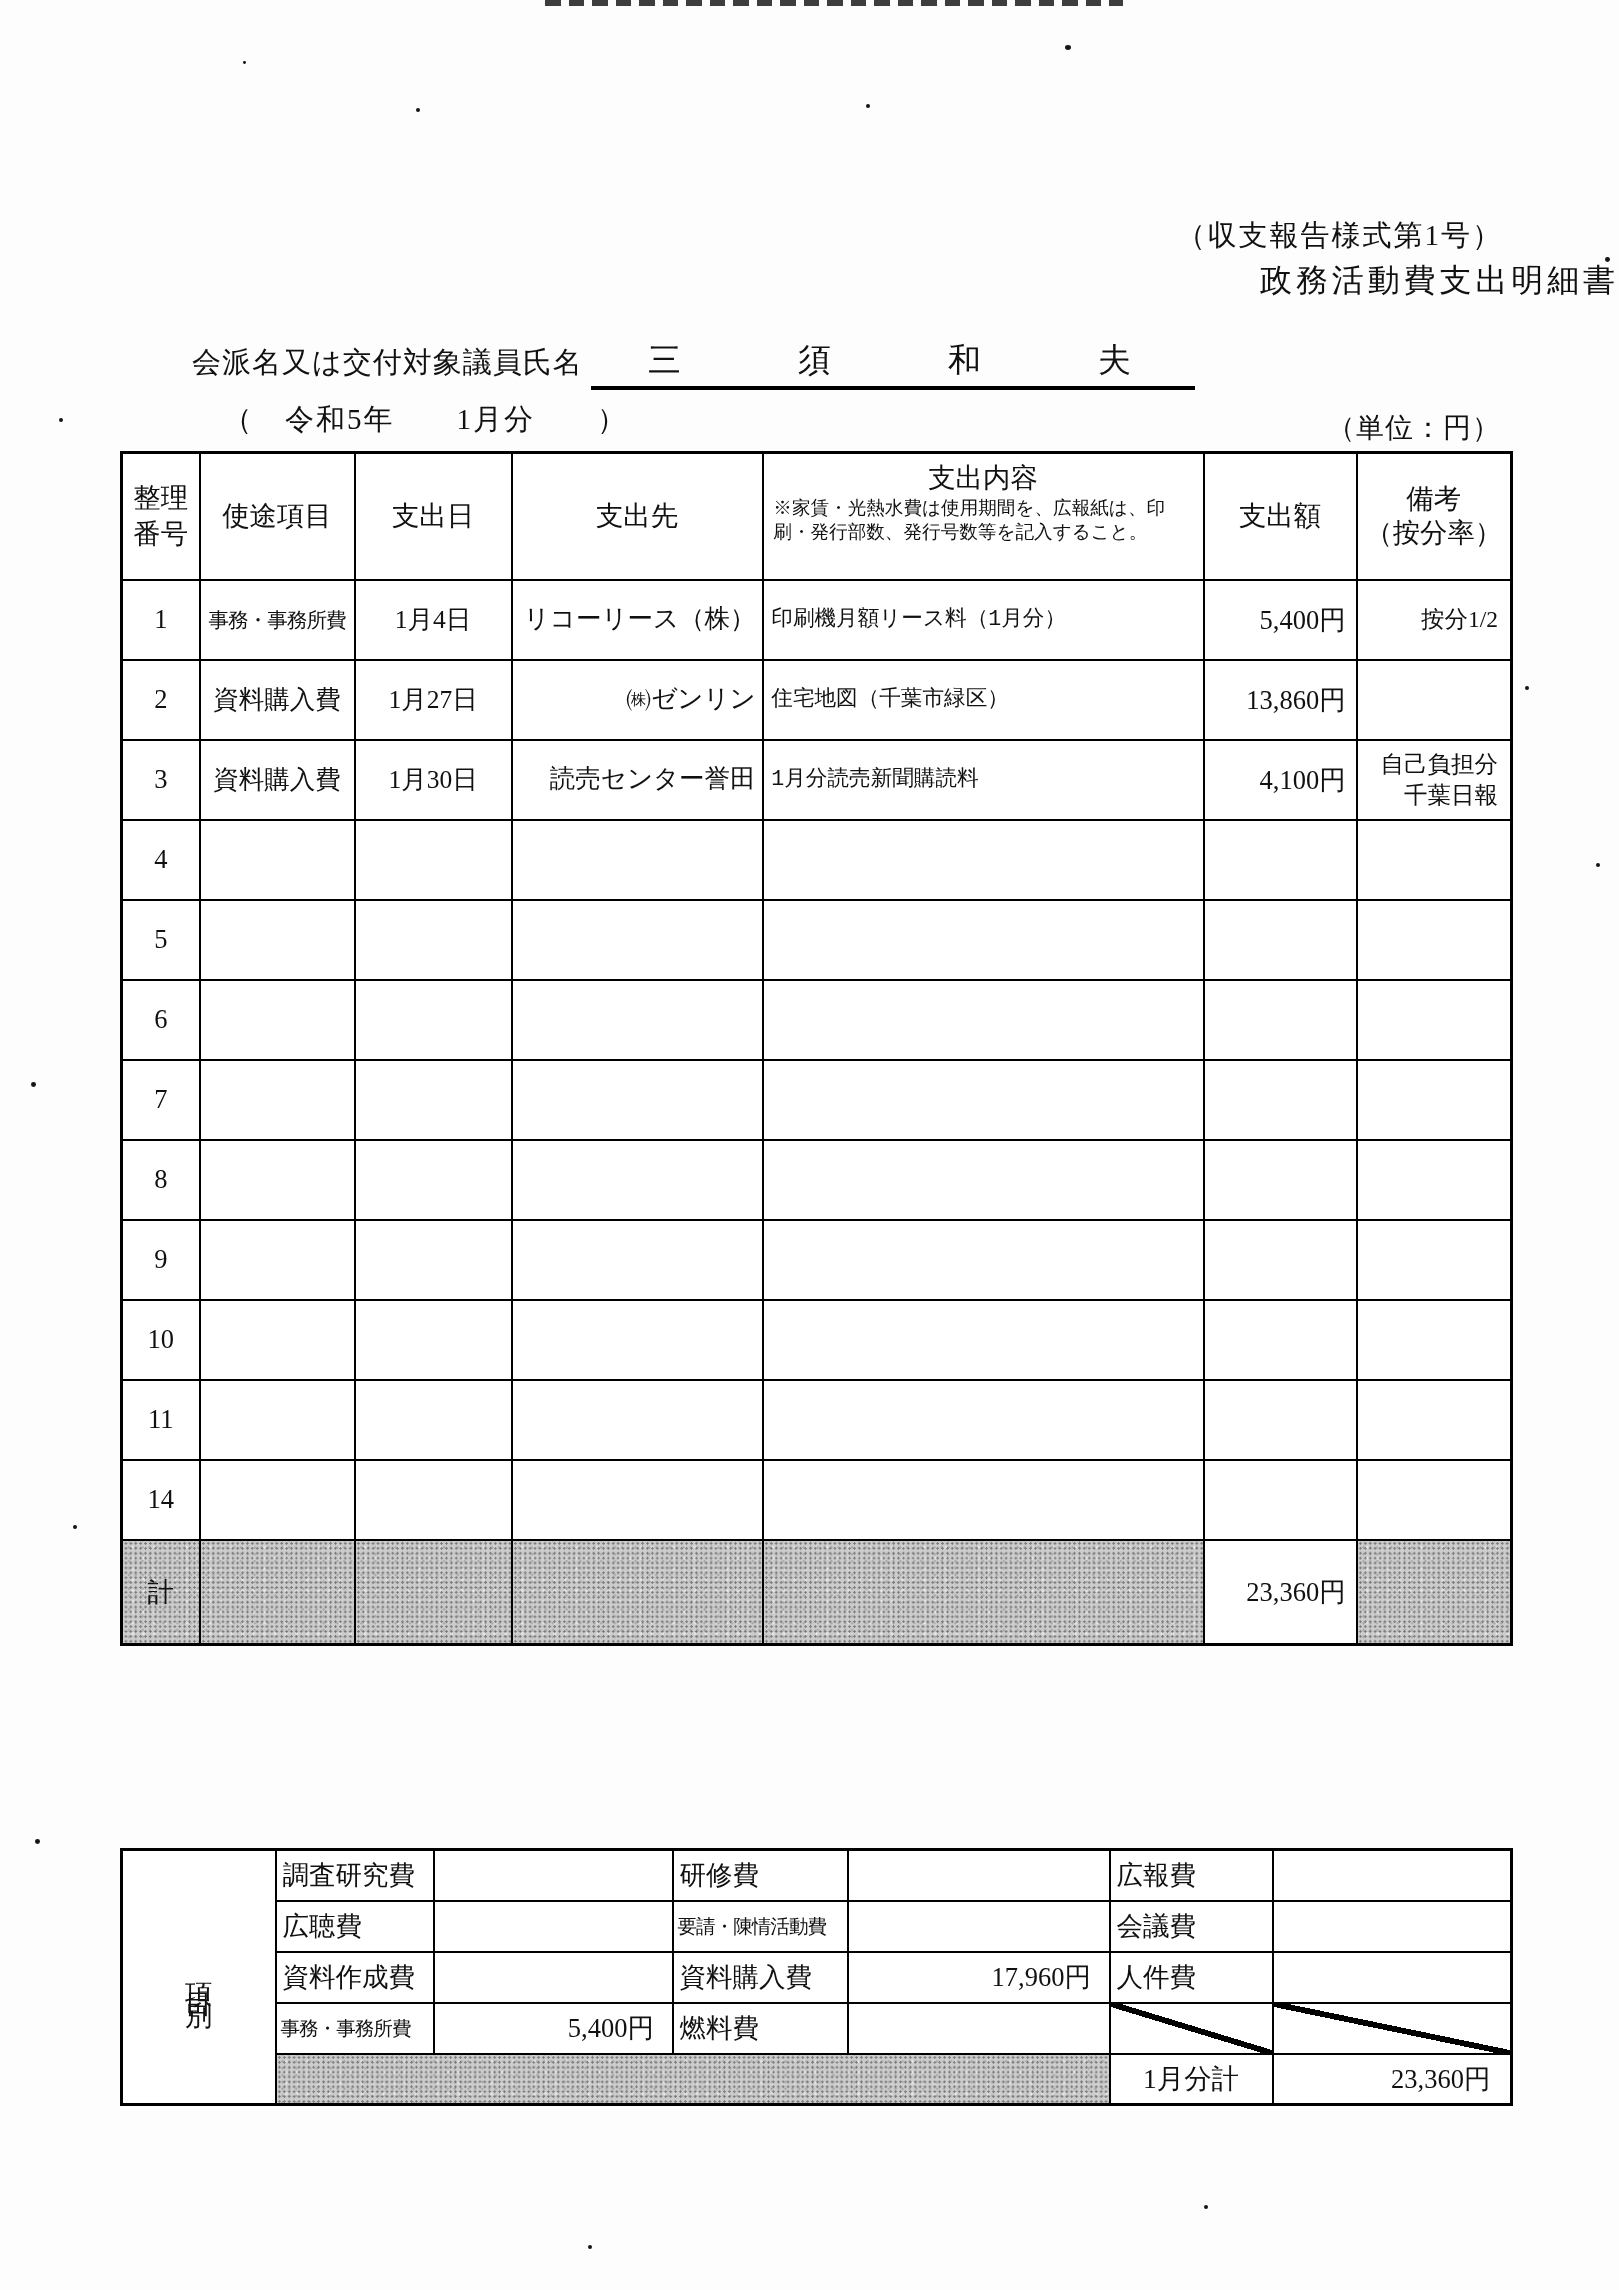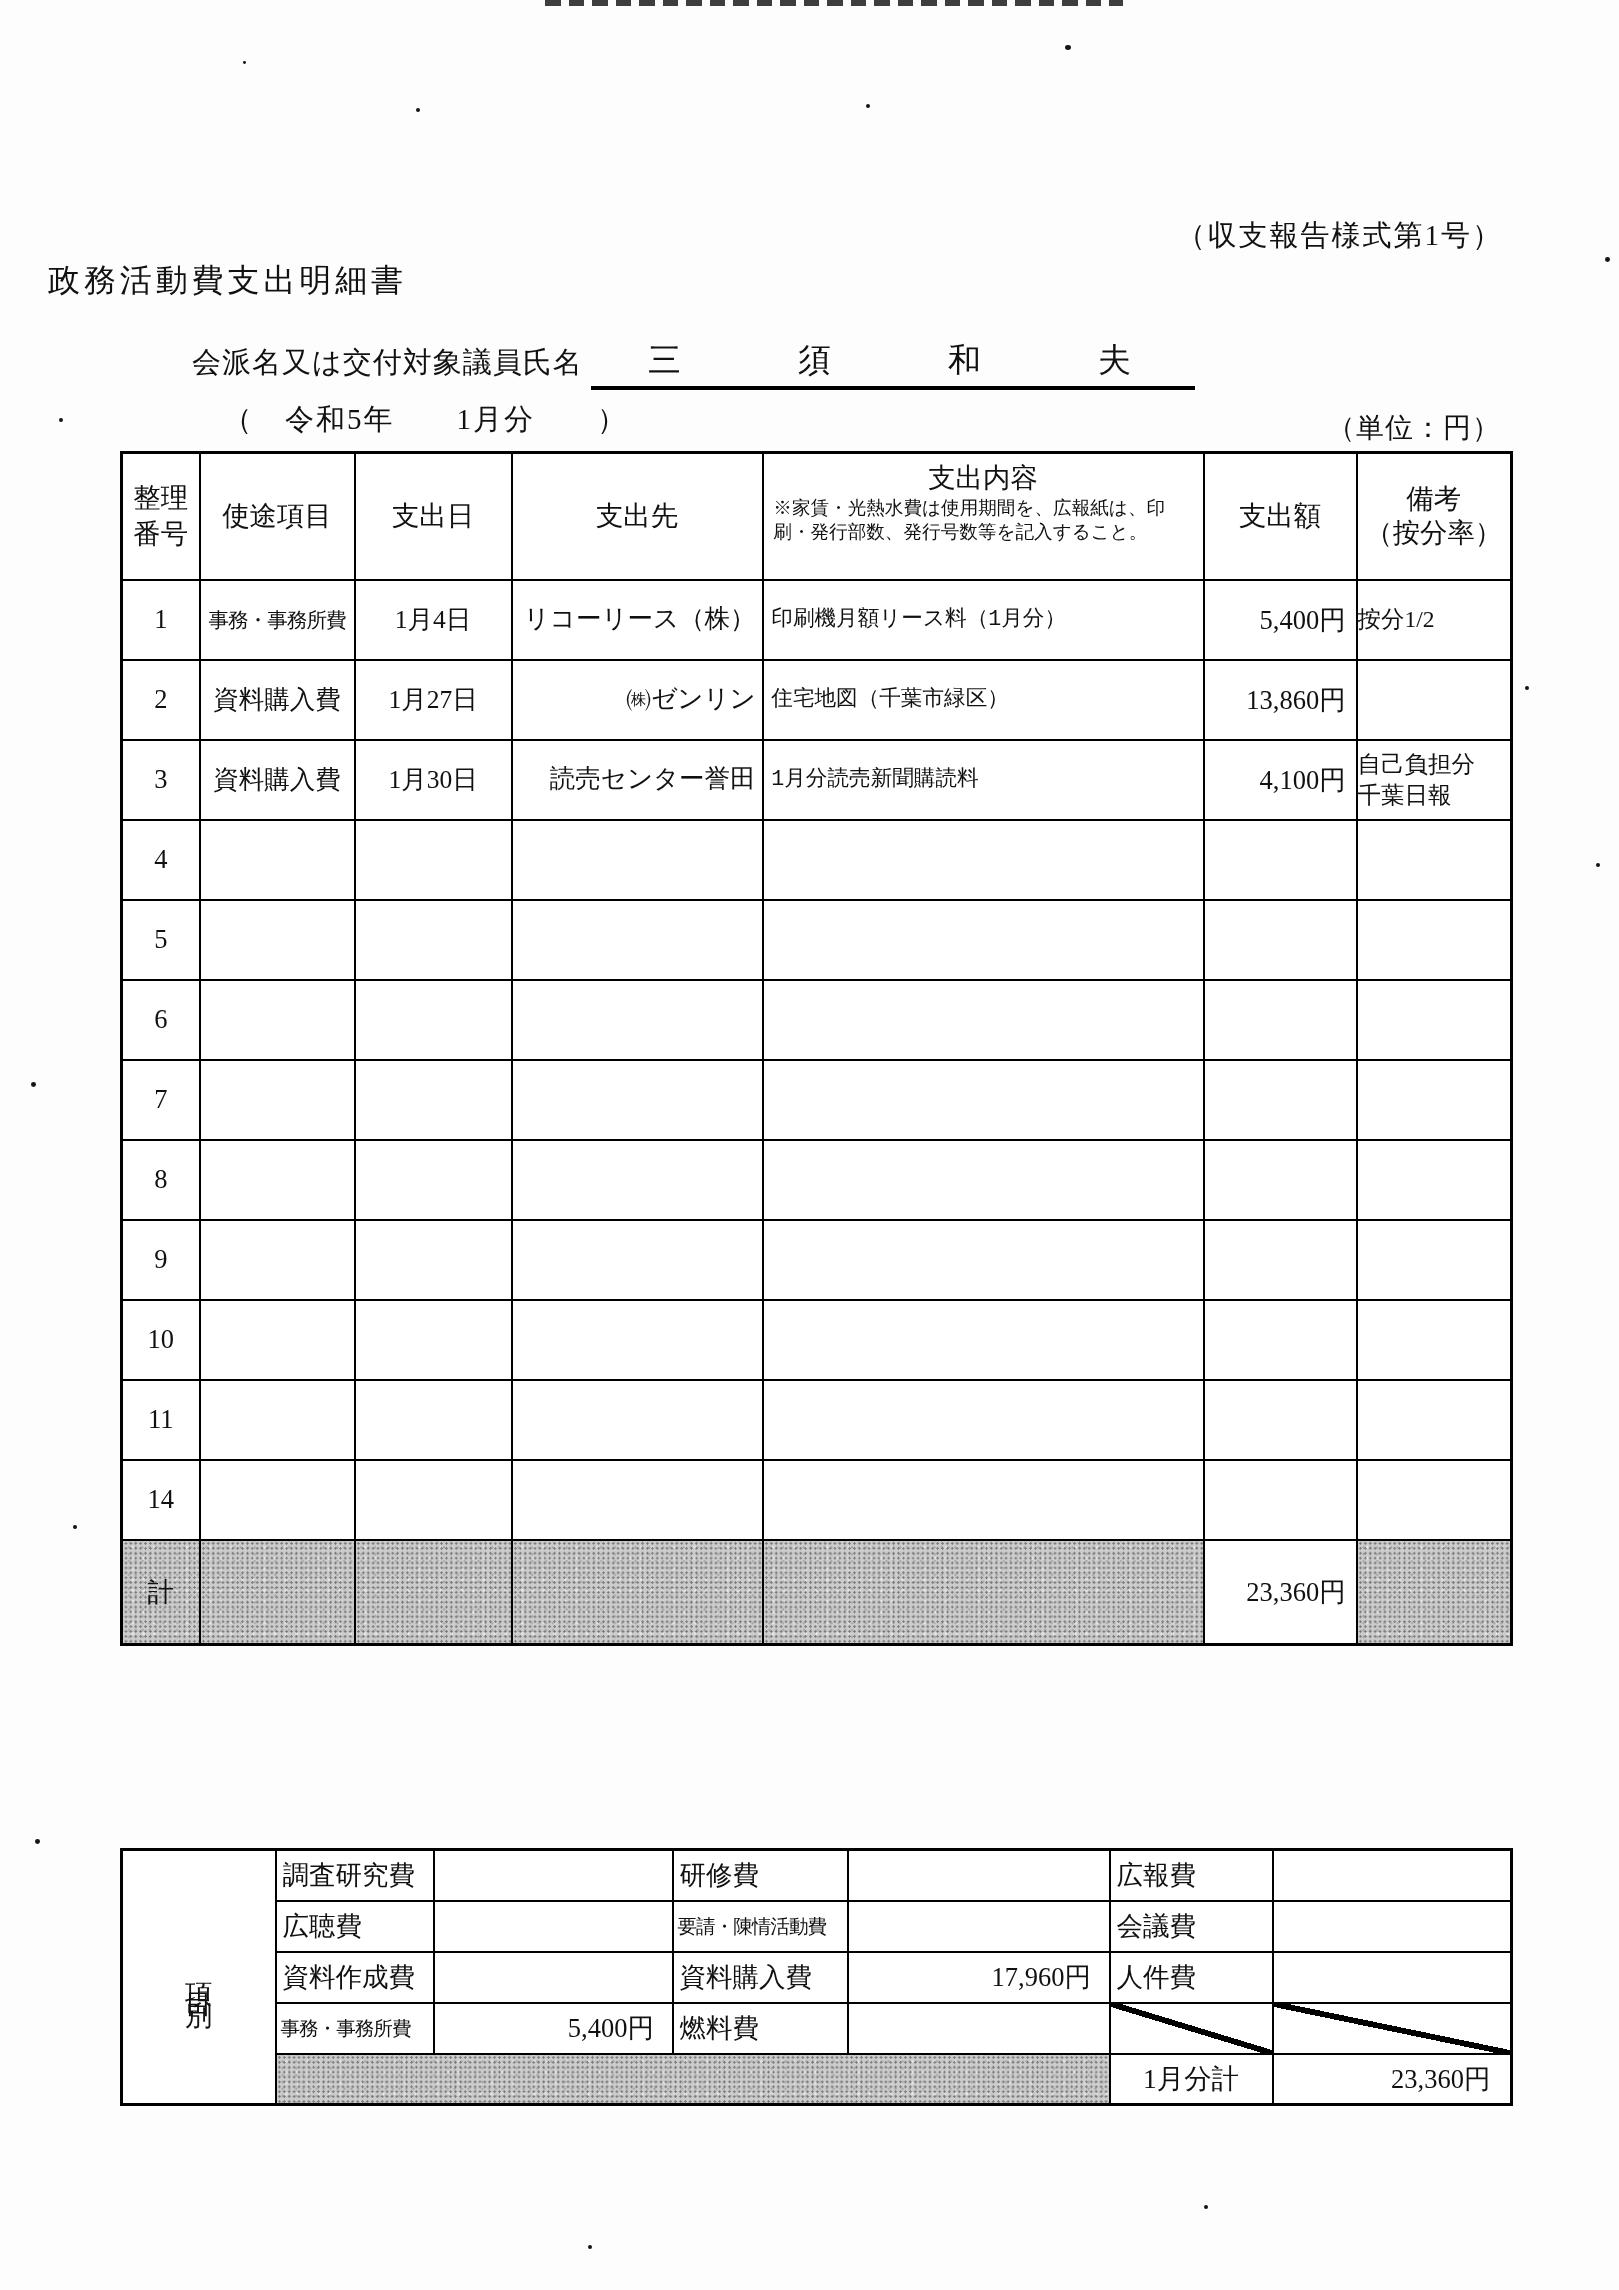--- a/index.html
+++ b/index.html
@@ -17,21 +17,21 @@
   
   .top-streak {
     left: 545px; top: 0; width: 578px; height: 5.9px;
     background: repeating-linear-gradient(90deg, #1c1c1c 0 15.7px, transparent 15.7px 23.5px);
     opacity: .85;
   }
   .speck { position: absolute; background: #151515; border-radius: 50%; }
 
   
   .form-number { top: 216px; right: 116px; font-size: 29px; letter-spacing: 2px; }
-  .doc-title  { top: 259px; left: 0; width: 100%; text-align: left; font-size: 32px; letter-spacing: 3.9px; padding-left: 48px; }
+  .doc-title  { top: 259px; left: 0; width: 100%; text-align: right; font-size: 32px; letter-spacing: 3.9px; padding-left: 48px; }
   .name-label { top: 343px; left: 192px; font-size: 29px; letter-spacing: 1px; }
   .name-line  {
     top: 337px; left: 591px; width: 604px; height: 53px;
     border-bottom: 4.9px solid #000;
     font-size: 33px; line-height: 47px;
     padding-left: 57px; letter-spacing: 117px;
     white-space: nowrap; overflow: hidden;
   }
   .period-line { top: 400px; left: 223px; font-size: 29px; letter-spacing: 2px; }
   .unit-note   { top: 409px; right: 118px; font-size: 28px; letter-spacing: 1px; margin-left: 40px; }
@@ -53,21 +53,21 @@
   .hdr-content .content-note  { text-align: left; font-size: 18.6px; line-height: 1.3; }
   .hdr-small { font-size: 24.5px; line-height: 1.25; }
 
   .c-no     { text-align: center; font-size: 26.5px; }
   .c-item   { text-align: center; font-size: 25.5px; padding: 0 2px; }
   .c-item.fit { font-size: 20.6px; letter-spacing: -1px; }
   .c-date   { text-align: center; font-size: 25.5px; }
   .c-payee  { text-align: right; font-size: 25.5px; padding: 3.9px 5.9px; line-height: 1.35; }
   .c-content{ text-align: left; font-size: 21.6px; padding: 3.9px 7.8px; line-height: 1.3; font-family: Liberation Mono, monospace; }
   .c-amount { text-align: right; font-size: 26.5px; padding-right: 9.8px; }
-  .c-remarks{ text-align: left; font-size: 23.5px; padding: 2px 0; line-height: 1.3; }
+  .c-remarks{ text-align: right; font-size: 23.5px; padding: 2px 12px; line-height: 1.3; }
 
   .stipple {
     background-color: #cccccc;
     background-image:
       radial-gradient(#7d7d7d 1px, transparent 1.4px),
       radial-gradient(#a8a8a8 1px, transparent 1.4px),
       radial-gradient(#e6e6e6 1.2px, transparent 1.6px);
     background-size: 4.9px 4.9px, 6.9px 6.9px, 10.8px 10.8px;
     background-position: 0 0, 2px 2.9px, 3.9px 1px;
   }

